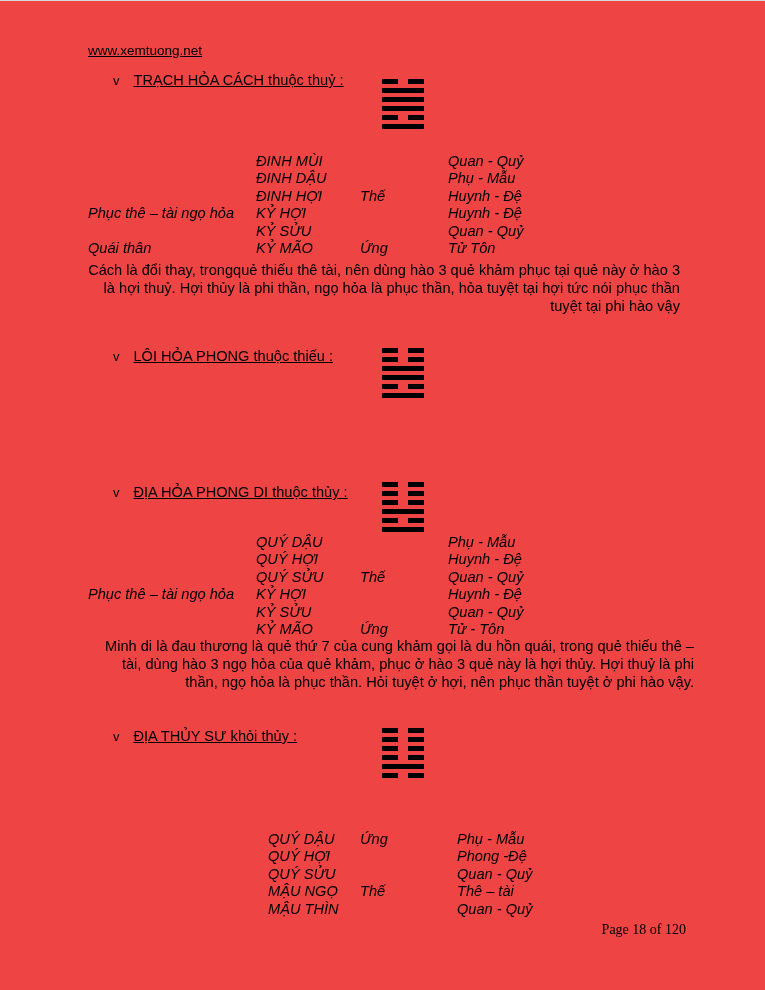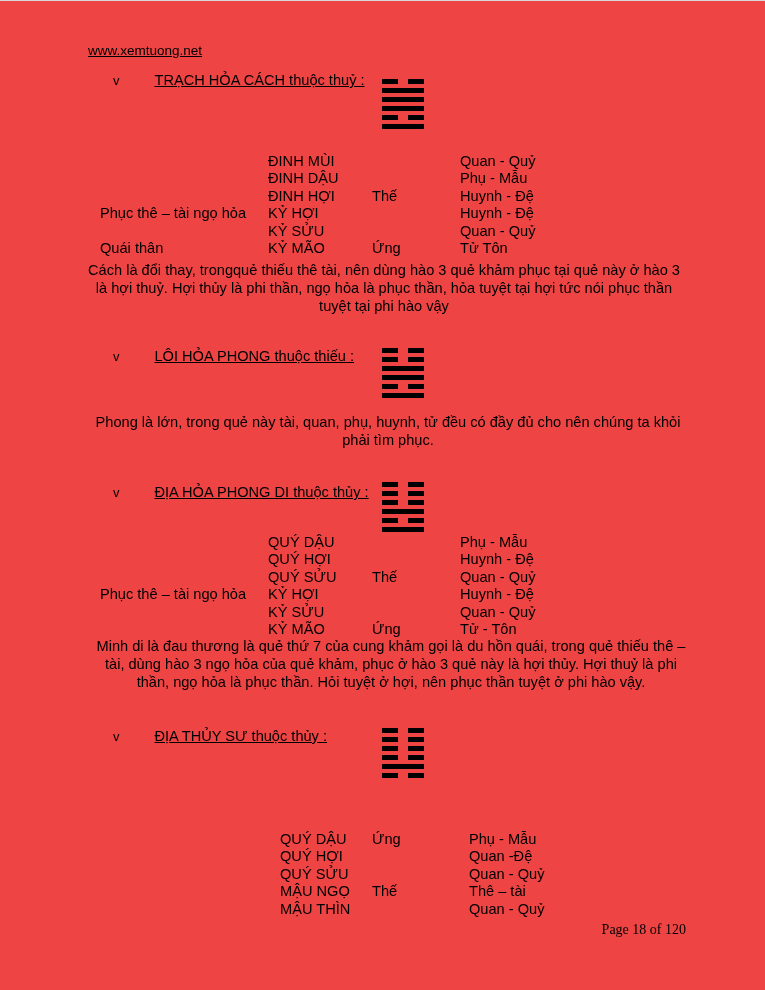--- a/index.html
+++ b/index.html
@@ -15,32 +15,32 @@
   .header-link{
     position:absolute;left:88px;top:42px;
     font-size:13.5px;text-decoration:underline;
   }
   .heading{
     position:absolute;left:113px;
     font-size:14.6px;
     display:flex;align-items:baseline;
   }
   .bullet{font-size:13px;margin-right:14px;}
-  .heading-text{text-decoration:underline;margin-left:21px;}
+  .heading-text{text-decoration:underline;}
   .hexagram{position:absolute;width:42px;}
   .hline{width:42px;height:5px;margin-bottom:4px;background:transparent;}
   .hline.solid{background:#000;}
   .hline.broken{display:flex;justify-content:space-between;}
   .hseg{display:block;width:16px;height:5px;background:#000;}
   .para{
     position:absolute;left:88px;
     font-size:14.6px;line-height:18.2px;
-    text-align:center;
-  }
-  .htable{position:absolute;left:100px;font-size:14.6px;}
+    text-align:right;
+  }
+  .htable{position:absolute;left:88px;font-size:14.6px;font-style:italic;}
   .trow{display:grid;grid-template-columns:168px 104px 88px auto;height:17.4px;line-height:17.4px;}
   .htable--alt .trow{grid-template-columns:180px 92px 97px auto;}
   .tcell{white-space:nowrap;overflow:visible;}
   .footer{
     position:absolute;right:79px;top:921px;
     font-family:"Liberation Serif", serif;
     font-size:14px;
   }
 </style>
 </head>
@@ -122,21 +122,20 @@
         <span class="hseg"></span>
       </div>
       <div class="hline solid"></div>
       <div class="hline solid"></div>
       <div class="hline broken">
         <span class="hseg"></span>
         <span class="hseg"></span>
       </div>
       <div class="hline solid"></div>
     </div>
-  <div class="para" style="top:412px;width:600px">Phong là lớn, trong quẻ này tài, quan, phụ, huynh, tử đều có đầy đủ cho nên chúng ta khỏi phải tìm phục.</div>
 
   <div class="heading" style="top:483px">
     <span class="bullet">v</span>
     <span class="heading-text">ĐỊA HỎA PHONG DI thuộc thủy :</span>
   </div>
   <div class="hexagram" style="left:382px;top:481px">
       <div class="hline broken">
         <span class="hseg"></span>
         <span class="hseg"></span>
       </div>
@@ -190,21 +189,21 @@
         <span class="tcell tcell-label"></span>
         <span class="tcell tcell-branch">KỶ MÃO</span>
         <span class="tcell tcell-position">Ứng</span>
         <span class="tcell tcell-relative">Tử - Tôn</span>
       </div>
     </div>
   <div class="para" style="top:636px;width:606px">Minh di là đau thương là quẻ thứ 7 của cung khảm gọi là du hồn quái, trong quẻ thiếu thê – tài, dùng hào 3 ngọ hỏa của quẻ khảm, phục ở hào 3 quẻ này là hợi thủy. Hợi thuỷ là phi thần, ngọ hỏa là phục thần. Hỏi tuyệt ở hợi, nên phục thần tuyệt ở phi hào vậy.</div>
 
   <div class="heading" style="top:727px">
     <span class="bullet">v</span>
-    <span class="heading-text">ĐỊA THỦY SƯ thuộc thủy :</span>
+    <span class="heading-text">ĐỊA THỦY SƯ khỏi thủy :</span>
   </div>
   <div class="hexagram" style="left:382px;top:727px">
       <div class="hline broken">
         <span class="hseg"></span>
         <span class="hseg"></span>
       </div>
       <div class="hline broken">
         <span class="hseg"></span>
         <span class="hseg"></span>
       </div>
@@ -226,21 +225,21 @@
       <div class="trow">
         <span class="tcell tcell-label"></span>
         <span class="tcell tcell-branch">QUÝ DẬU</span>
         <span class="tcell tcell-position">Ứng</span>
         <span class="tcell tcell-relative">Phụ - Mẫu</span>
       </div>
       <div class="trow">
         <span class="tcell tcell-label"></span>
         <span class="tcell tcell-branch">QUÝ HỢI</span>
         <span class="tcell tcell-position"></span>
-        <span class="tcell tcell-relative">Quan -Đệ</span>
+        <span class="tcell tcell-relative">Phong -Đệ</span>
       </div>
       <div class="trow">
         <span class="tcell tcell-label"></span>
         <span class="tcell tcell-branch">QUÝ SỬU</span>
         <span class="tcell tcell-position"></span>
         <span class="tcell tcell-relative">Quan - Quỷ</span>
       </div>
       <div class="trow">
         <span class="tcell tcell-label"></span>
         <span class="tcell tcell-branch">MẬU NGỌ</span>

